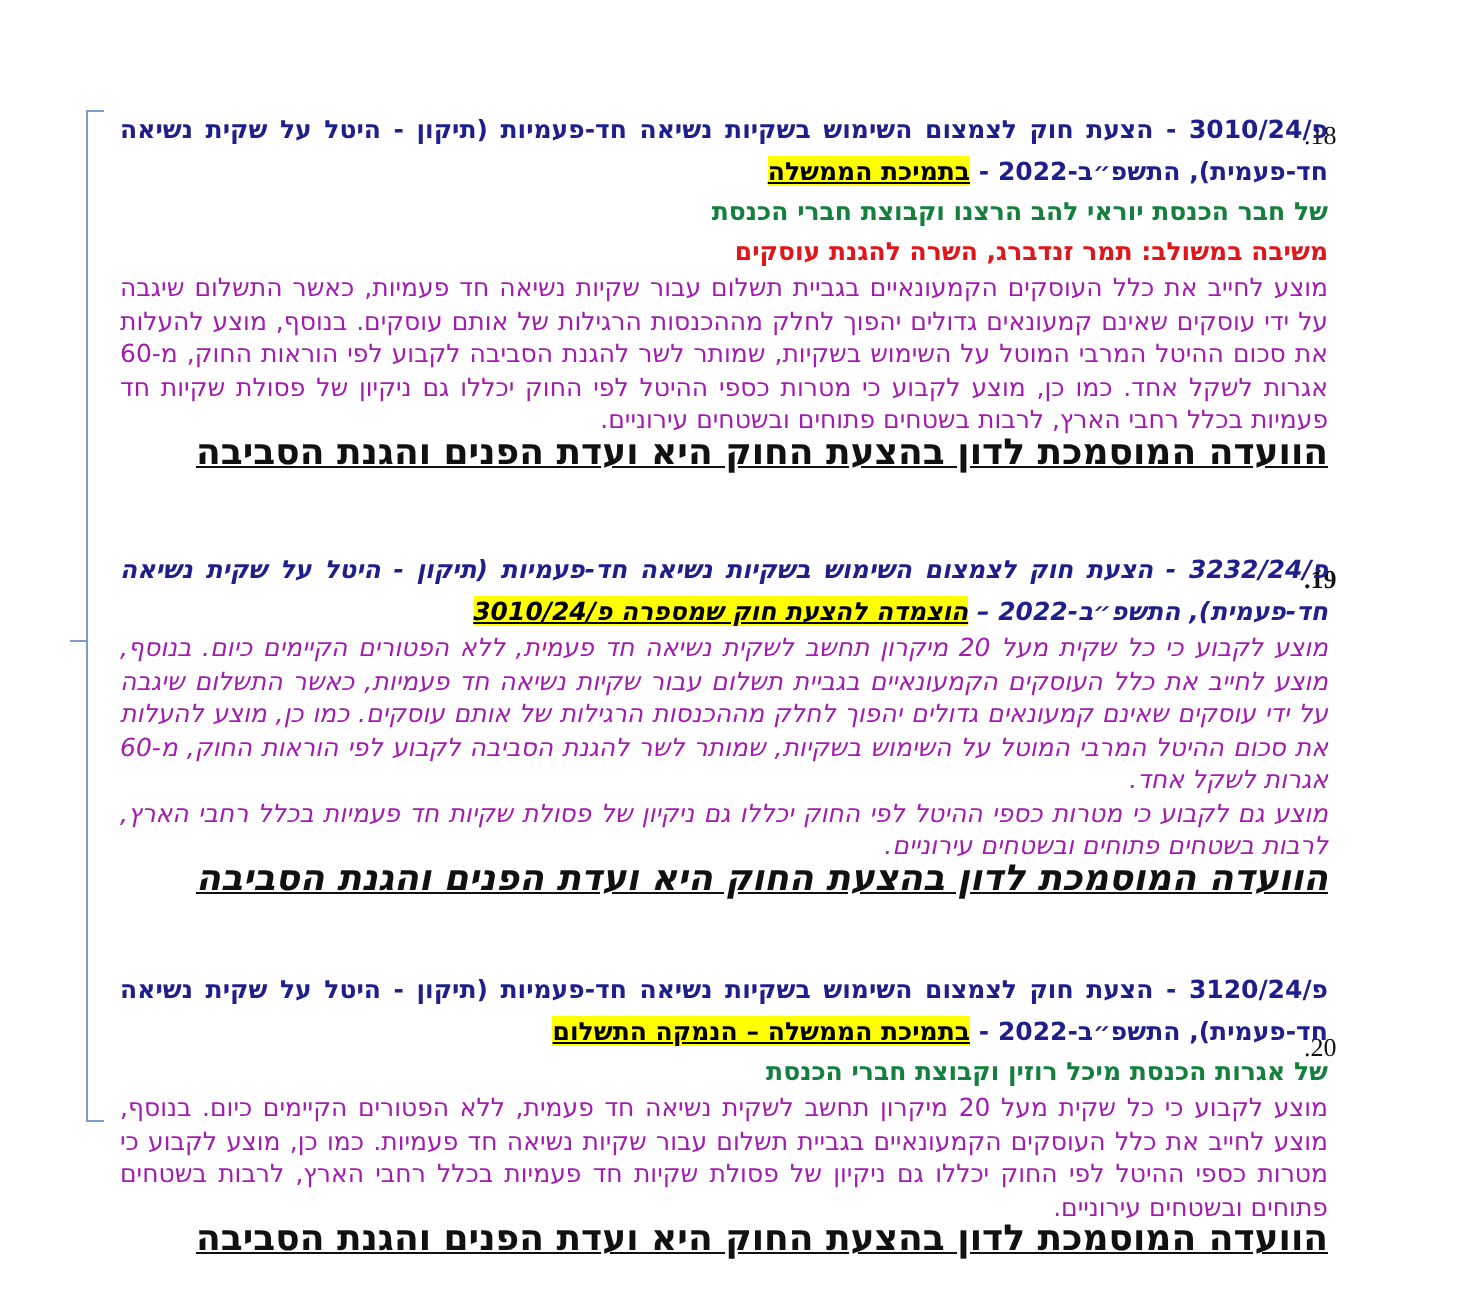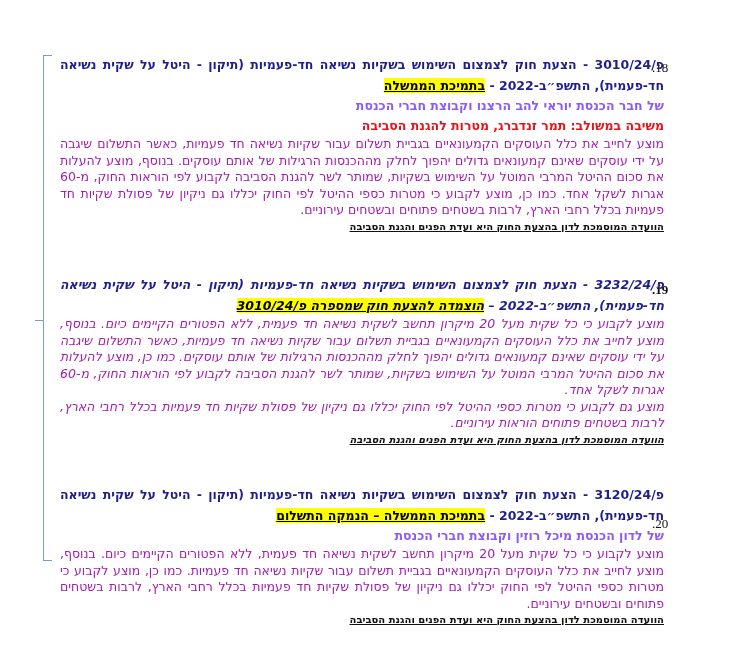--- a/index.html
+++ b/index.html
@@ -6,54 +6,54 @@
   body { width: 733px; height: 650px; position: relative; overflow: hidden; font-family: "DejaVu Sans", sans-serif; }
   .page { position: absolute; left: 0; top: 0; width: 733px; height: 650px; }
   .bracket { position: absolute; left: 43px; top: 55px; width: 8px; height: 506px; border-left: 1.5px solid #7a9cc6; }
   .bracket .tip-top { position: absolute; left: 0; top: 0; width: 8px; border-top: 1.5px solid #7a9cc6; }
   .bracket .tip-bottom { position: absolute; left: 0; bottom: 0; width: 8px; border-top: 1.5px solid #7a9cc6; }
   .bracket .tip-mid { position: absolute; left: -9px; top: 265px; width: 9px; border-top: 1.5px solid #7a9cc6; }
   .item { position: absolute; left: 60px; width: 604px; direction: rtl; text-align: justify; }
   .num { position: absolute; left: 652px; font-family: "Liberation Serif", serif; font-size: 13px; color: #111; }
   .title { color: #1f1f8c; font-weight: bold; font-size: 12.5px; line-height: 21px; }
   .hl { background: #ffff00; color: #000; text-decoration: underline; }
-  .sponsor { font-weight: bold; font-size: 12.5px; color: #8b5cf6; line-height: 20px; }
+  .sponsor { font-weight: bold; font-size: 12.5px; color: #15803d; line-height: 20px; }
   .respond { font-weight: bold; font-size: 12.5px; color: #e0161b; line-height: 20px; }
   .body { font-size: 12.5px; color: #a21caf; line-height: 16.5px; }
-  .committee { font-weight: bold; font-size: 10px; color: #111; text-decoration: underline; line-height: 16px; }
+  .committee { font-weight: bold; font-size: 18px; color: #111; text-decoration: underline; line-height: 16px; }
 </style>
 </head>
 <body>
 
 <div class="page">
 
   <div class="bracket">
     <div class="tip-top"></div>
     <div class="tip-mid"></div>
     <div class="tip-bottom"></div>
   </div>
 
   <div class="num" style="top:60px;">.18</div>
   <div class="item" style="top:54px;">
     <div class="title"><span>פ/3010/24 - הצעת חוק לצמצום השימוש בשקיות נשיאה חד-פעמיות (תיקון - היטל על שקית נשיאה חד-פעמית), התשפ״ב-2022 - </span><span class="hl">בתמיכת הממשלה</span></div>
     <div class="sponsor">של חבר הכנסת יוראי להב הרצנו וקבוצת חברי הכנסת</div>
-    <div class="respond">משיבה במשולב: תמר זנדברג, מטרות להגנת הסביבה</div>
+    <div class="respond">משיבה במשולב: תמר זנדברג, השרה להגנת עוסקים</div>
     <div class="body">מוצע לחייב את כלל העוסקים הקמעונאיים בגביית תשלום עבור שקיות נשיאה חד פעמיות, כאשר התשלום שיגבה על ידי עוסקים שאינם קמעונאים גדולים יהפוך לחלק מההכנסות הרגילות של אותם עוסקים. בנוסף, מוצע להעלות את סכום ההיטל המרבי המוטל על השימוש בשקיות, שמותר לשר להגנת הסביבה לקבוע לפי הוראות החוק, מ-60 אגרות לשקל אחד. כמו כן, מוצע לקבוע כי מטרות כספי ההיטל לפי החוק יכללו גם ניקיון של פסולת שקיות חד פעמיות בכלל רחבי הארץ, לרבות בשטחים פתוחים ובשטחים עירוניים.</div>
     <div class="committee">הוועדה המוסמכת לדון בהצעת החוק היא ועדת הפנים והגנת הסביבה</div>
   </div>
 
   <div class="num" style="top:282px;font-weight:bold;">.19</div>
   <div class="item" style="top:274px;font-style:italic;">
     <div class="title"><span>פ/3232/24 - הצעת חוק לצמצום השימוש בשקיות נשיאה חד-פעמיות (תיקון - היטל על שקית נשיאה חד-פעמית), התשפ״ב-2022 – </span><span class="hl">הוצמדה להצעת חוק שמספרה פ/3010/24</span></div>
     <div class="body">מוצע לקבוע כי כל שקית מעל 20 מיקרון תחשב לשקית נשיאה חד פעמית, ללא הפטורים הקיימים כיום. בנוסף, מוצע לחייב את כלל העוסקים הקמעונאיים בגביית תשלום עבור שקיות נשיאה חד פעמיות, כאשר התשלום שיגבה על ידי עוסקים שאינם קמעונאים גדולים יהפוך לחלק מההכנסות הרגילות של אותם עוסקים. כמו כן, מוצע להעלות את סכום ההיטל המרבי המוטל על השימוש בשקיות, שמותר לשר להגנת הסביבה לקבוע לפי הוראות החוק, מ-60 אגרות לשקל אחד.</div>
-    <div class="body">מוצע גם לקבוע כי מטרות כספי ההיטל לפי החוק יכללו גם ניקיון של פסולת שקיות חד פעמיות בכלל רחבי הארץ, לרבות בשטחים פתוחים הוראות עירוניים.</div>
+    <div class="body">מוצע גם לקבוע כי מטרות כספי ההיטל לפי החוק יכללו גם ניקיון של פסולת שקיות חד פעמיות בכלל רחבי הארץ, לרבות בשטחים פתוחים ובשטחים עירוניים.</div>
     <div class="committee">הוועדה המוסמכת לדון בהצעת החוק היא ועדת הפנים והגנת הסביבה</div>
   </div>
 
   <div class="num" style="top:516px;">.20</div>
   <div class="item" style="top:484px;">
     <div class="title"><span>פ/3120/24 - הצעת חוק לצמצום השימוש בשקיות נשיאה חד-פעמיות (תיקון - היטל על שקית נשיאה חד-פעמית), התשפ״ב-2022 - </span><span class="hl">בתמיכת הממשלה – הנמקה התשלום</span></div>
-    <div class="sponsor">של לדון הכנסת מיכל רוזין וקבוצת חברי הכנסת</div>
+    <div class="sponsor">של אגרות הכנסת מיכל רוזין וקבוצת חברי הכנסת</div>
     <div class="body">מוצע לקבוע כי כל שקית מעל 20 מיקרון תחשב לשקית נשיאה חד פעמית, ללא הפטורים הקיימים כיום. בנוסף, מוצע לחייב את כלל העוסקים הקמעונאיים בגביית תשלום עבור שקיות נשיאה חד פעמיות. כמו כן, מוצע לקבוע כי מטרות כספי ההיטל לפי החוק יכללו גם ניקיון של פסולת שקיות חד פעמיות בכלל רחבי הארץ, לרבות בשטחים פתוחים ובשטחים עירוניים.</div>
     <div class="committee">הוועדה המוסמכת לדון בהצעת החוק היא ועדת הפנים והגנת הסביבה</div>
   </div>
 
 </div>
 
 </body></html>

